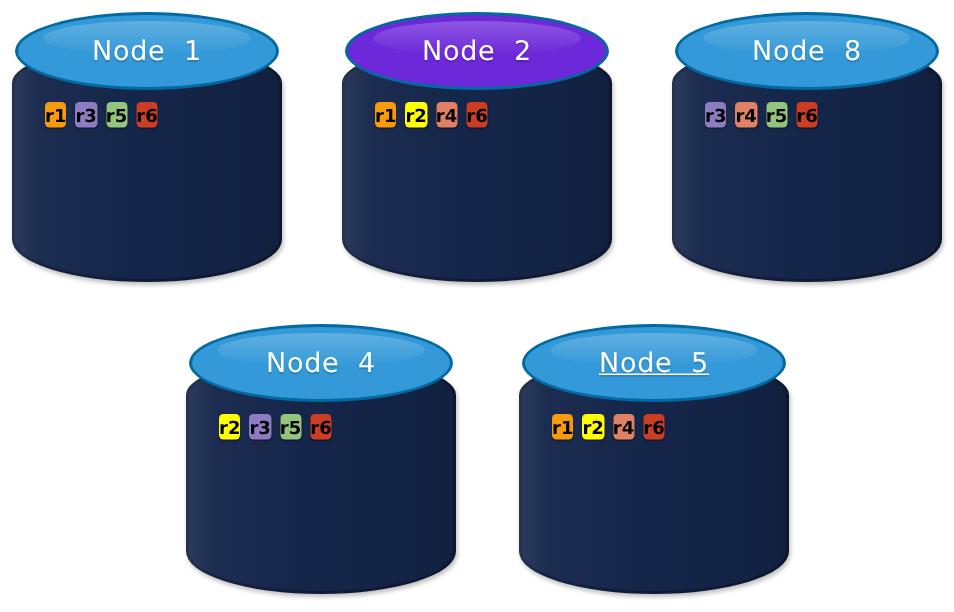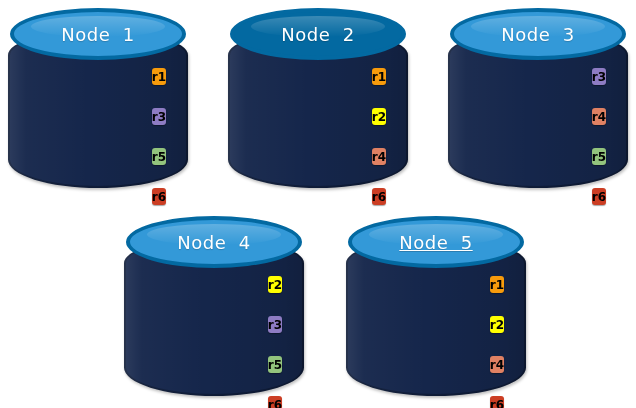--- a/index.html
+++ b/index.html
@@ -58,21 +58,21 @@
   }
 
   .cyl-top {
     position: absolute;
     left: 2px;
     top: 2px;
     width: 176px;
     height: 52px;
     border-radius: 50%;
     background: #3399d8;
-    border: 4px solid #0369a1;
+    border: 2px solid #0369a1;
     box-sizing: border-box;
     display: flex;
     align-items: center;
     justify-content: center;
   }
 
   .cyl-top-gloss {
     position: absolute;
     left: 10%;
     top: 8%;
@@ -93,23 +93,22 @@
     text-shadow: 0 1px 1px rgba(0,0,0,0.18);
   }
 
   
   .replicas {
     position: absolute;
     left: 22px;
     top: 62px;
     width: 136px;
     display: flex;
-    flex-direction: column;
-    gap: 23px;
-    align-items: flex-end;
+    flex-direction: row;
+    gap: 6px;
   }
 
   .replica {
     height: 17px;
     border-radius: 3px;
     display: flex;
     align-items: center;
     justify-content: center;
     color: #000000;
     font-size: 12px;
@@ -132,37 +131,37 @@
       <div class="replicas">
         <div class="replica" style="background: rgb(247, 155, 12); color: rgb(0, 0, 0);">r1</div>
         <div class="replica" style="background: rgb(142, 124, 195); color: rgb(0, 0, 0);">r3</div>
         <div class="replica" style="background: rgb(147, 196, 125); color: rgb(0, 0, 0);">r5</div>
         <div class="replica" style="background: rgb(204, 62, 36); color: rgb(0, 0, 0);">r6</div>
       </div>
     </div>
     <div class="node" style="left: 228px; top: 6px;">
       <div class="cyl-body" style="background: rgb(21, 38, 75); border-color: rgb(15, 28, 56);"></div>
       <div class="cyl-shade"></div>
-      <div class="cyl-top" style="background: #0369a1;">
+      <div class="cyl-top" style="background: #6d28d9;">
         <div class="cyl-top-gloss"></div>
         <div class="node-label" style="color: rgb(255, 255, 255);">Node  2</div>
       </div>
       <div class="replicas">
         <div class="replica" style="background: rgb(247, 155, 12); color: rgb(0, 0, 0);">r1</div>
         <div class="replica" style="background: rgb(255, 255, 0); color: rgb(0, 0, 0);">r2</div>
         <div class="replica" style="background: rgb(224, 129, 99); color: rgb(0, 0, 0);">r4</div>
         <div class="replica" style="background: rgb(204, 62, 36); color: rgb(0, 0, 0);">r6</div>
       </div>
     </div>
     <div class="node" style="left: 448px; top: 6px;">
       <div class="cyl-body" style="background: rgb(21, 38, 75); border-color: rgb(15, 28, 56);"></div>
       <div class="cyl-shade"></div>
       <div class="cyl-top" style="background: rgb(51, 153, 216);">
         <div class="cyl-top-gloss"></div>
-        <div class="node-label" style="color: rgb(255, 255, 255);">Node  3</div>
+        <div class="node-label" style="color: rgb(255, 255, 255);">Node  8</div>
       </div>
       <div class="replicas">
         <div class="replica" style="background: rgb(142, 124, 195); color: rgb(0, 0, 0);">r3</div>
         <div class="replica" style="background: rgb(224, 129, 99); color: rgb(0, 0, 0);">r4</div>
         <div class="replica" style="background: rgb(147, 196, 125); color: rgb(0, 0, 0);">r5</div>
         <div class="replica" style="background: rgb(204, 62, 36); color: rgb(0, 0, 0);">r6</div>
       </div>
     </div>
     <div class="node" style="left: 124px; top: 214px;">
       <div class="cyl-body" style="background: rgb(21, 38, 75); border-color: rgb(15, 28, 56);"></div>

